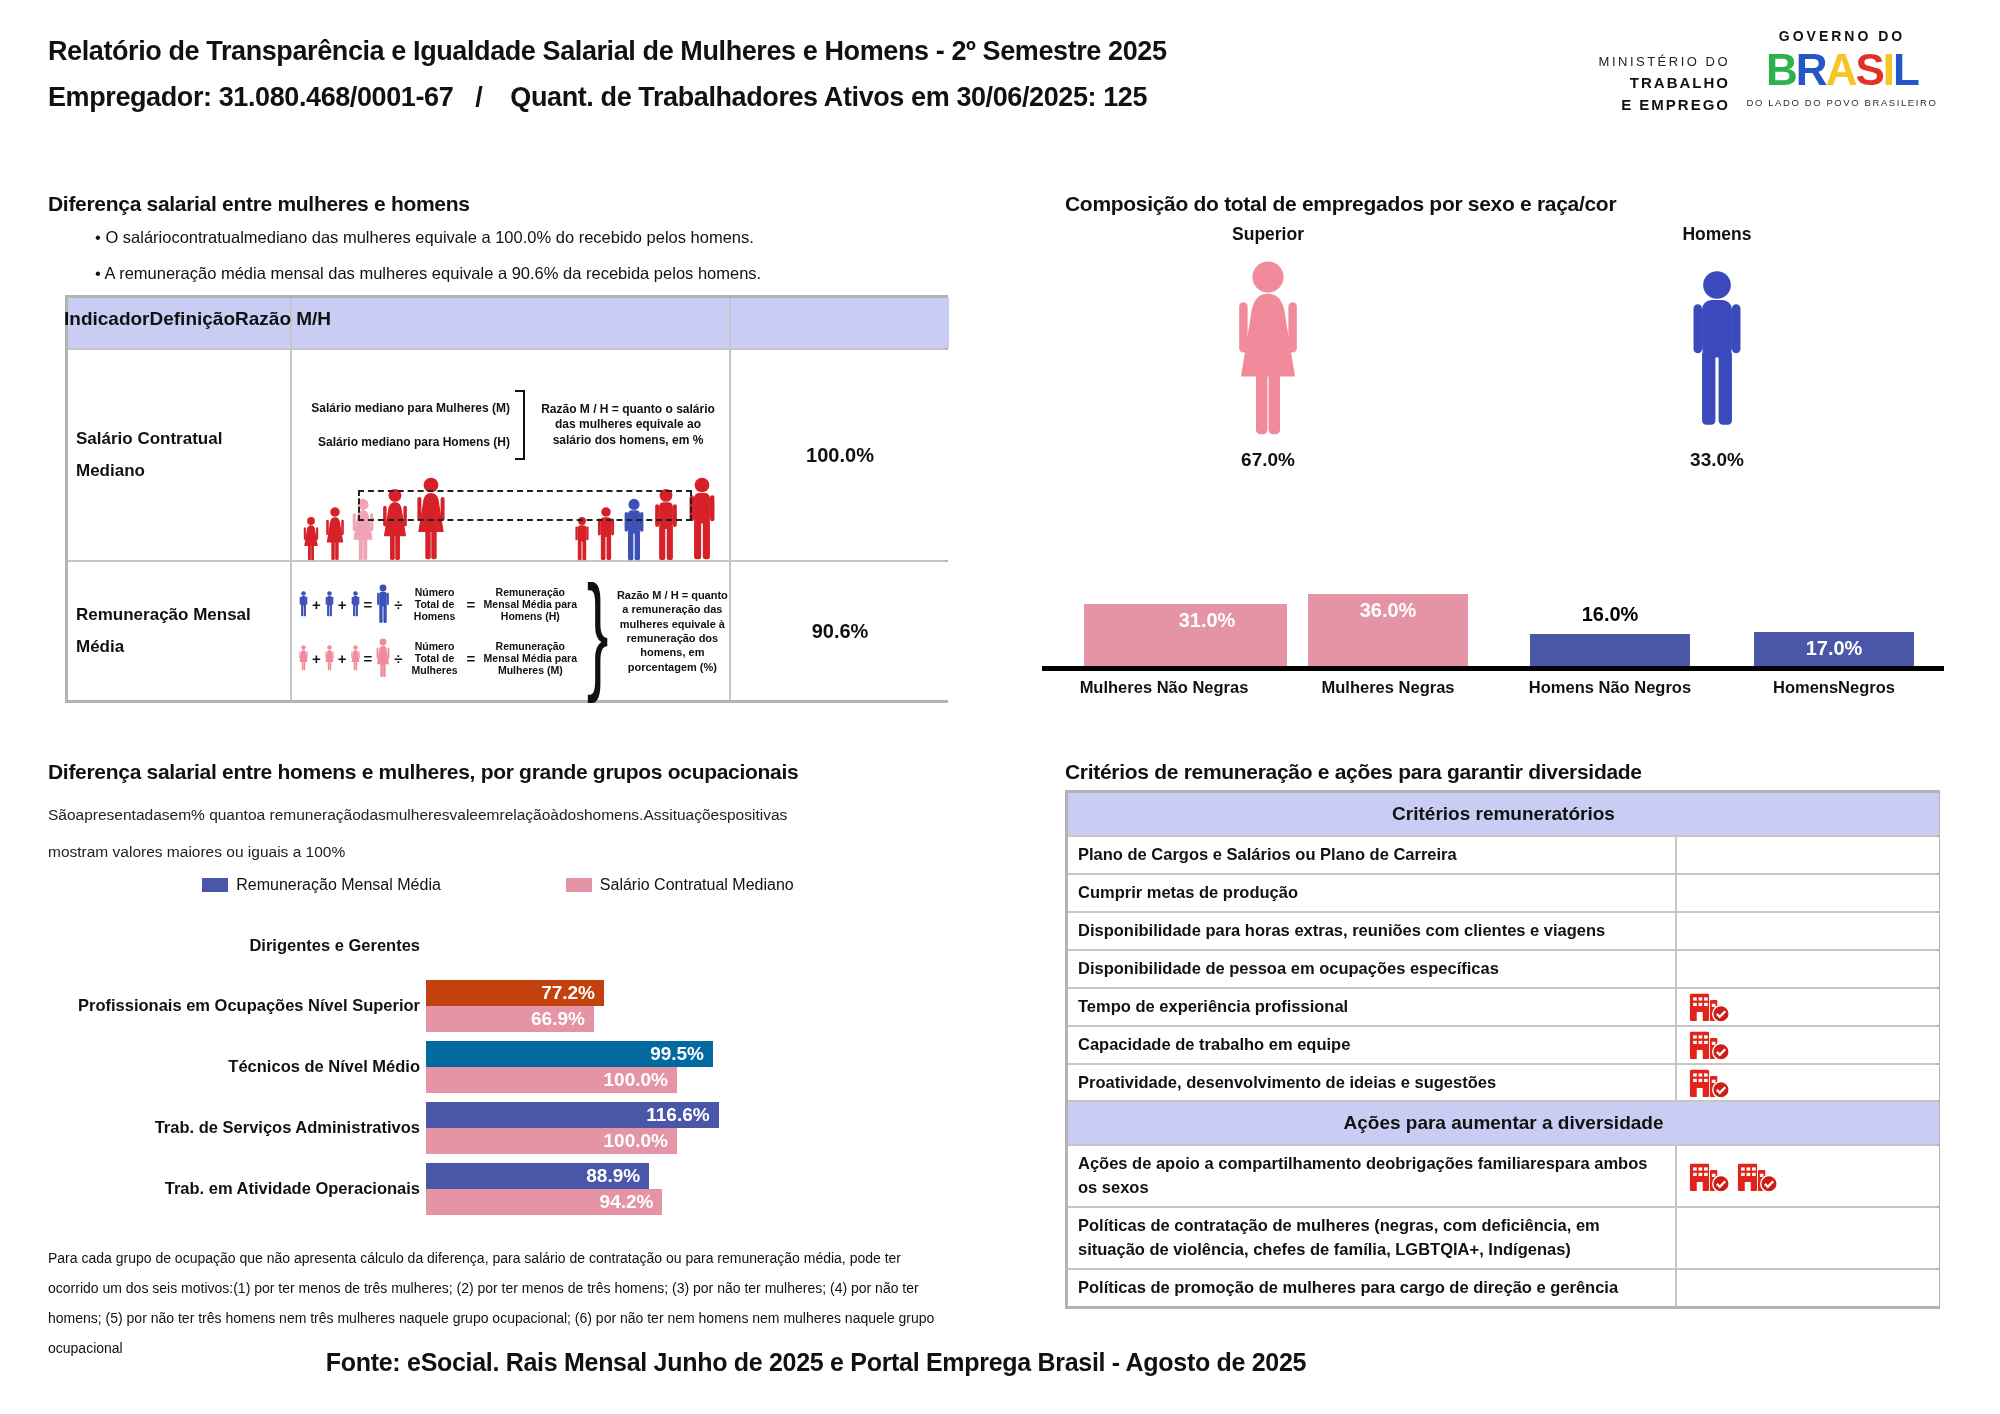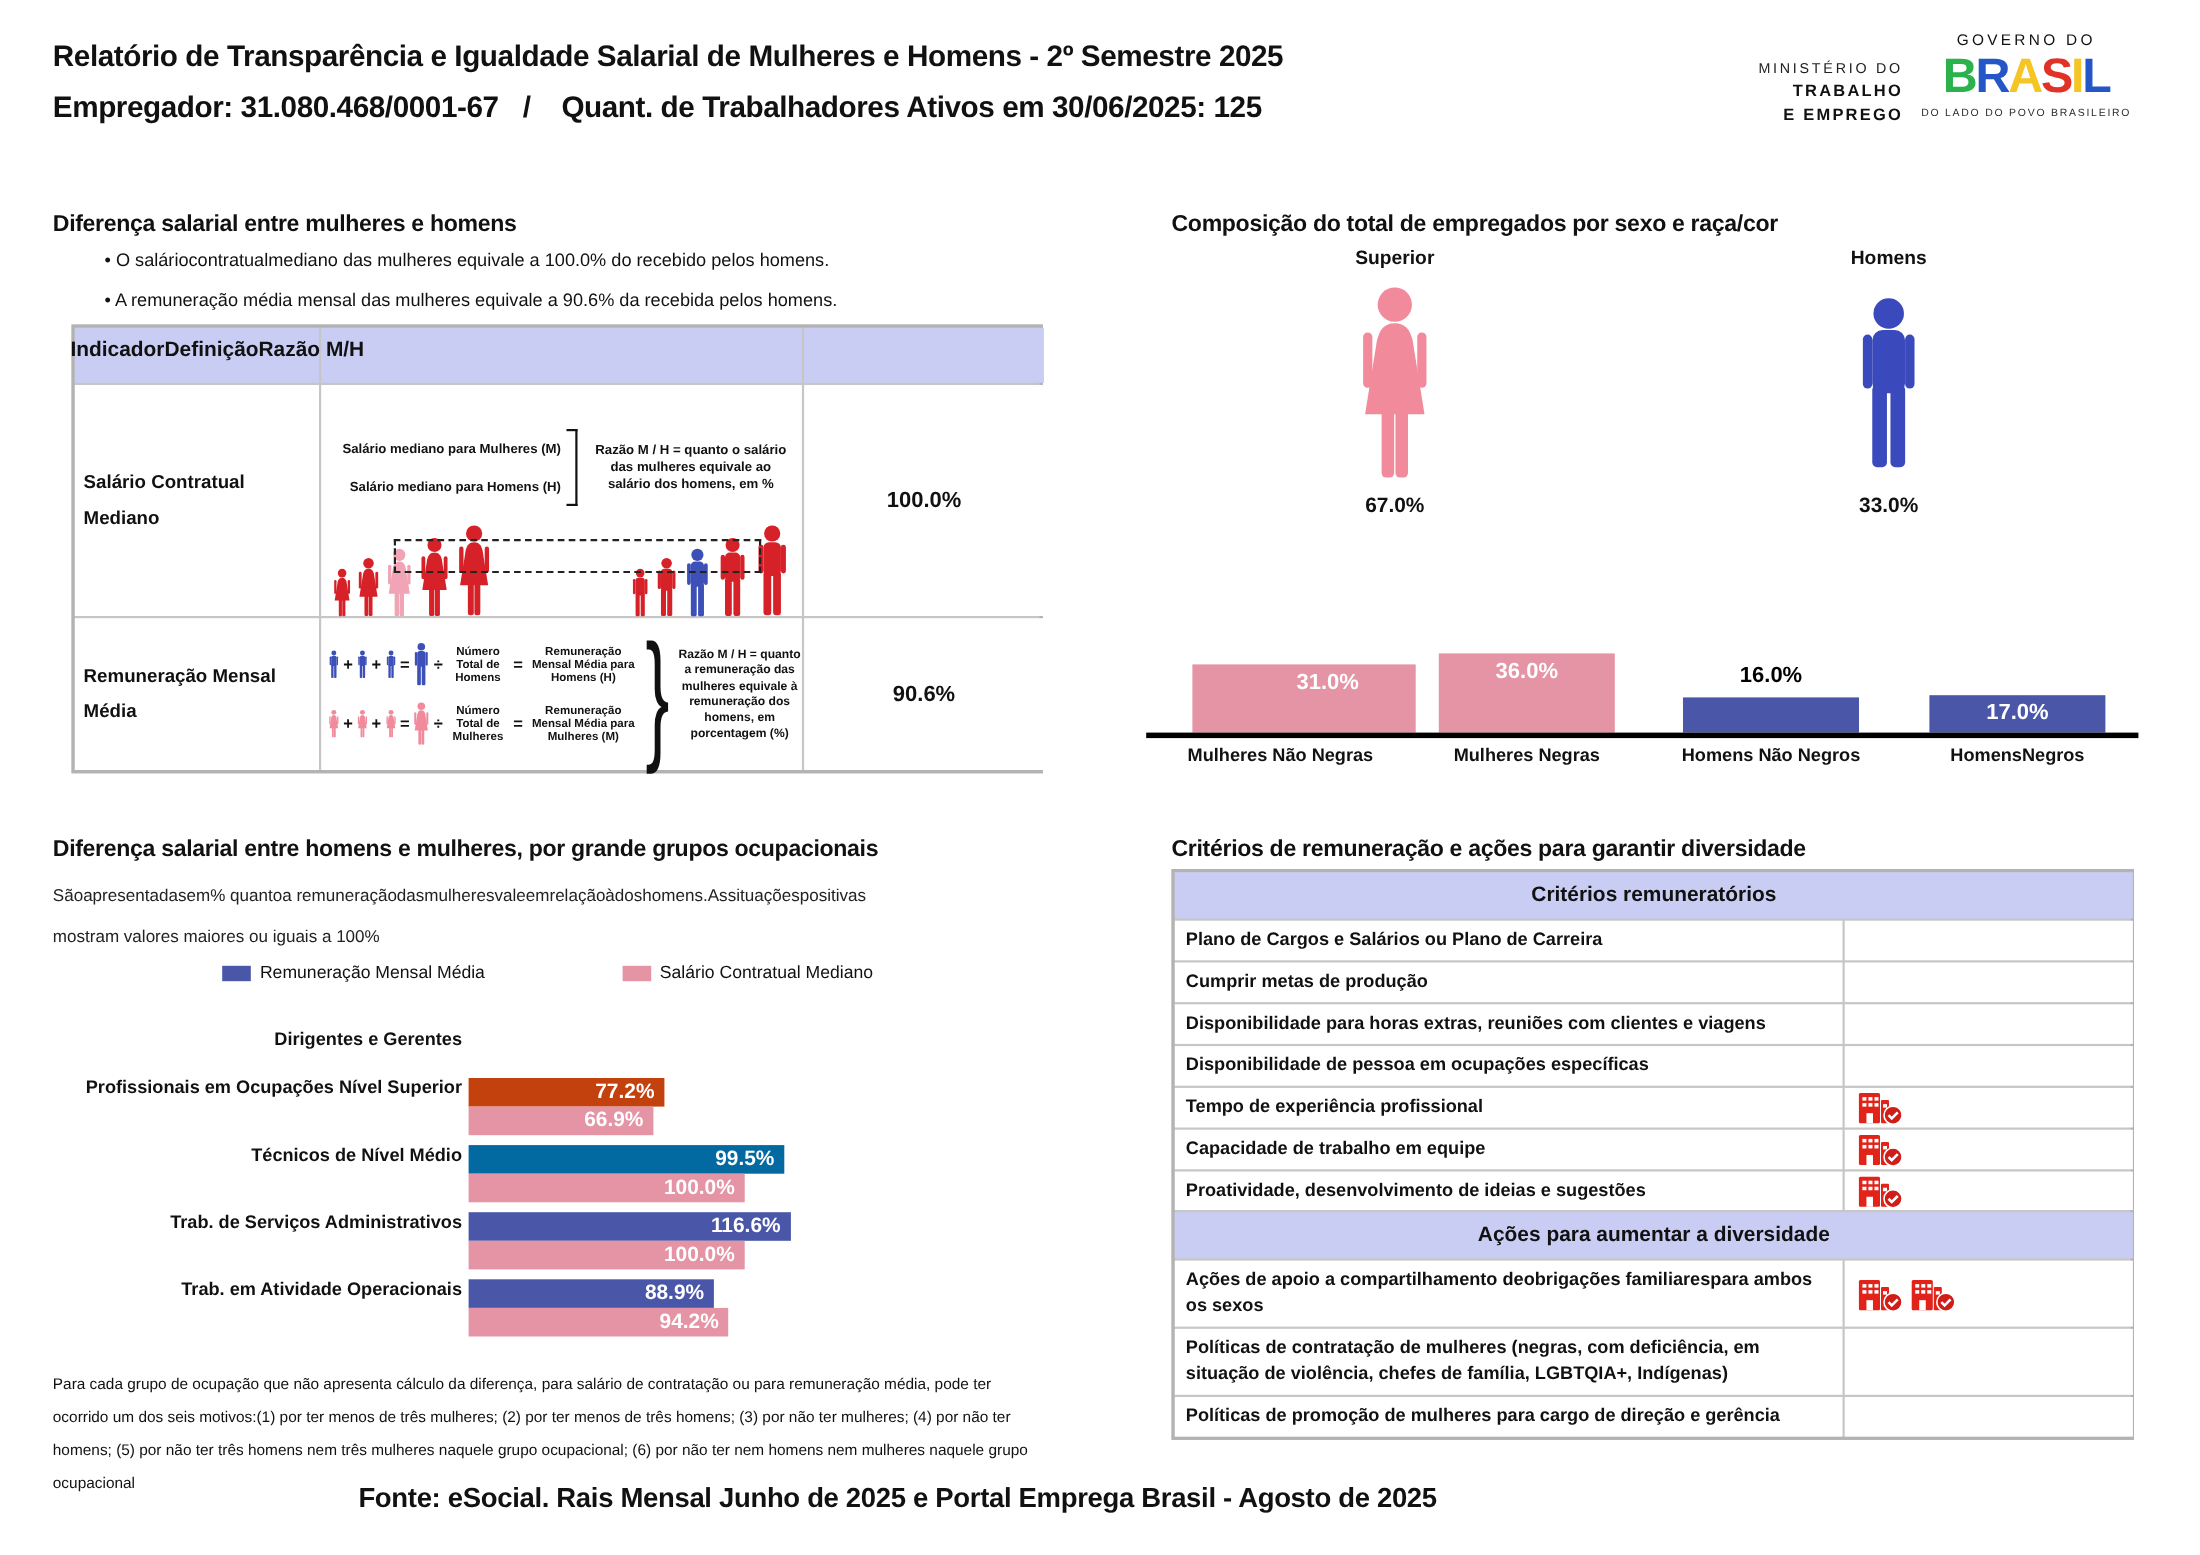--- a/index.html
+++ b/index.html
@@ -9,21 +9,21 @@
   }
   .abs{position:absolute;}
   
   .title1{left:48px;top:36px;font-size:27px;font-weight:700;letter-spacing:-0.4px;white-space:nowrap;}
   .title2{left:48px;top:82px;font-size:27px;font-weight:700;letter-spacing:-0.4px;white-space:nowrap;display:flex;}
   .title2 .sep{margin:0 28px 0 22px;}
   .ministry{left:1548px;top:52px;width:182px;text-align:right;line-height:1.5;}
   .ministry .m1{font-size:13px;letter-spacing:2.5px;font-weight:400;color:#222;}
   .ministry .m2{font-size:15px;letter-spacing:2px;font-weight:700;color:#111;}
   .govlogo{left:1742px;top:28px;width:200px;text-align:center;}
-  .govlogo .g1{font-size:14px;font-weight:400;letter-spacing:3px;color:#111;}
+  .govlogo .g1{font-size:14px;font-weight:700;letter-spacing:3px;color:#111;}
   .govlogo .g2{font-size:44px;font-weight:700;letter-spacing:-2px;line-height:52px;}
   .govlogo .g3{font-size:9.5px;letter-spacing:1.6px;color:#2b2b2b;margin-top:1px;}
   
   .sec-title{font-size:21px;font-weight:700;letter-spacing:-0.3px;white-space:nowrap;}
   .bullet{left:95px;font-size:16.5px;}
   .bullet::before{content:"• ";}
   
   .sal-table{left:65px;top:295px;width:883px;display:grid;grid-template-columns:222px 437px 218px;
     gap:2px;background:#c6c6c6;border:3px solid #b3b3b3;box-sizing:border-box;position:absolute;}
   .sal-cell{background:#fff;position:relative;box-sizing:border-box;}
@@ -67,21 +67,21 @@
   .race-in{color:#fff;font-size:20px;font-weight:700;margin-top:5px;}
   .race-above{position:absolute;width:160px;text-align:center;font-size:20px;font-weight:700;color:#000;}
   .race-cats{position:absolute;left:1042px;top:678px;width:902px;height:26px;}
   .race-cat{position:absolute;width:220px;text-align:center;font-size:16.5px;font-weight:700;white-space:nowrap;}
   
   .sub-line{left:48px;font-size:15.5px;color:#222;}
   .legend{left:48px;top:876px;width:900px;display:flex;justify-content:center;gap:125px;position:absolute;}
   .legend-item{display:flex;align-items:center;gap:8px;font-size:16px;}
   .legend-swatch{width:26px;height:14px;display:inline-block;}
   .occ-chart{position:absolute;left:48px;top:936px;width:900px;}
-  .occ-row{display:flex;align-items:flex-start;}
+  .occ-row{display:flex;align-items:center;}
   .occ-label{width:372px;text-align:right;padding-right:6px;font-size:16.5px;font-weight:700;line-height:1.2;}
   .occ-label-only{margin-bottom:24px;}
   .occ-pair{display:flex;flex-direction:column;}
   .occ-row + .occ-row{margin-top:9px;}
   .occ-bar{height:26px;color:#fff;font-size:19px;font-weight:700;display:flex;align-items:center;
     justify-content:flex-end;padding-right:9px;box-sizing:border-box;white-space:nowrap;}
   .footnote{left:48px;top:1243px;width:900px;font-size:14px;line-height:30px;color:#111;position:absolute;}
   
   .crit-table{left:1065px;top:790px;width:875px;display:grid;grid-template-columns:607px 262px;
     gap:2px;background:#c6c6c6;border:3px solid #b3b3b3;box-sizing:border-box;position:absolute;}

